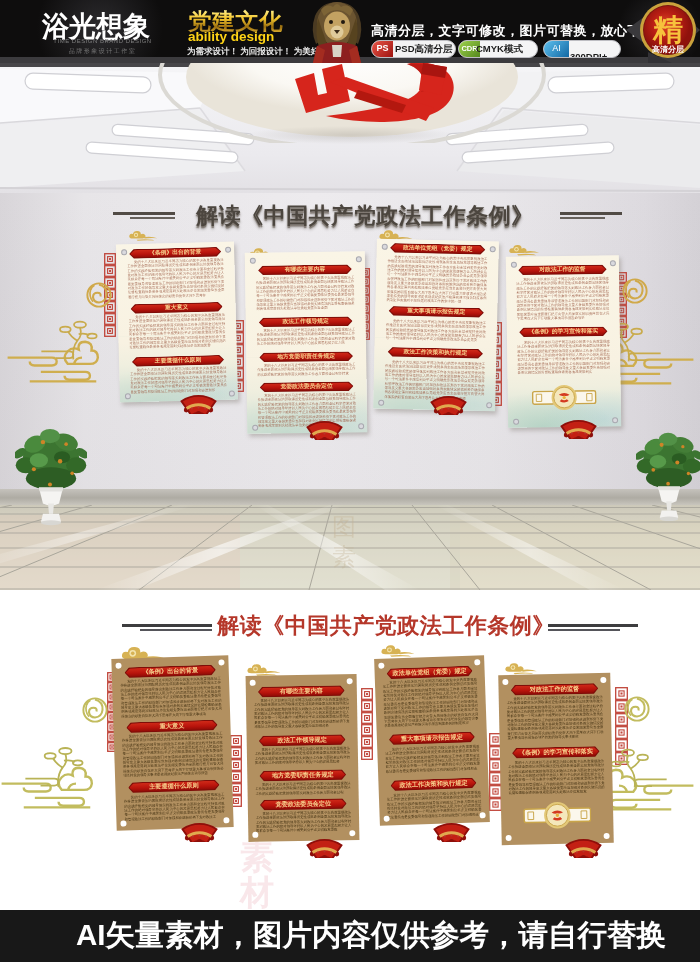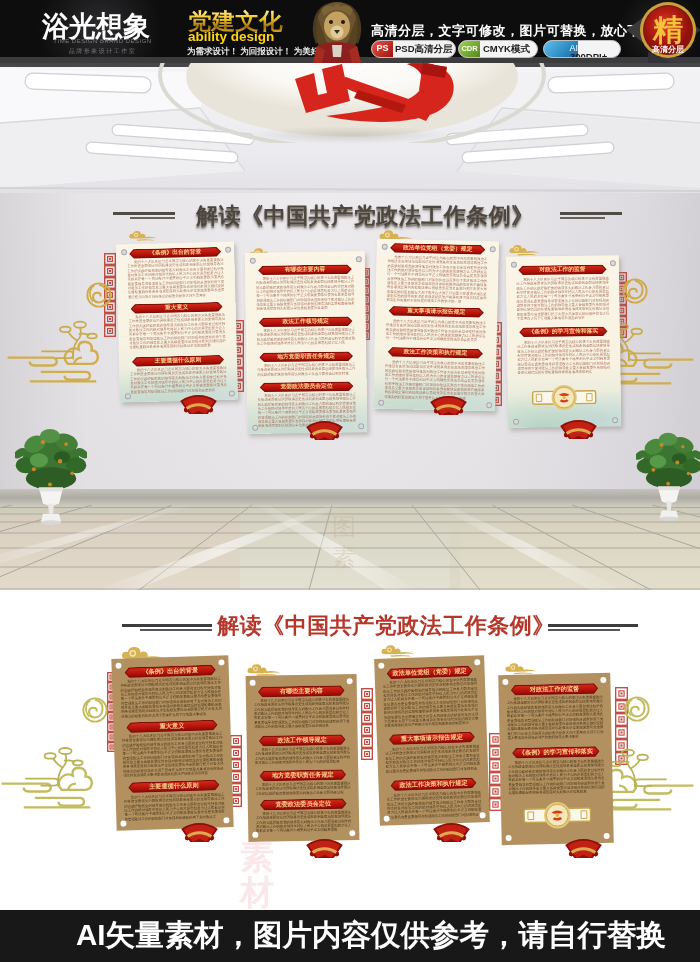--- a/index.html
+++ b/index.html
@@ -52,25 +52,25 @@
 
   <div class="abs" style="left:371px;top:22px;font-size:13px;font-weight:bold;color:#ffffff;white-space:nowrap;letter-spacing:0.5px;">高清分层，文字可修改，图片可替换，放心下载！</div>
 
   <div class="abs" style="left:371px;top:40px;width:83px;height:16px;background:#f2f2f3;border:1px solid #bdbdc2;border-radius:9px;overflow:hidden;">
     <div class="abs" style="left:0px;top:0px;width:21px;height:16px;background:linear-gradient(135deg,#e85548,#9e1410);color:#fff;font-size:9px;font-weight:bold;text-align:center;line-height:15px;">PS</div>
     <div class="abs" style="left:23px;top:2px;color:#1c1c1c;font-size:9.5px;font-weight:bold;white-space:nowrap;">PSD高清分层</div>
   </div>
 
   <div class="abs" style="left:458px;top:40px;width:78px;height:16px;background:#f4f4f5;border:1px solid #bdbdc2;border-radius:9px;overflow:hidden;">
     <div class="abs" style="left:0px;top:0px;width:21px;height:16px;background:linear-gradient(135deg,#9ed34d,#55881c);color:#fff;font-size:7.5px;font-weight:bold;text-align:center;line-height:15px;">CDR</div>
-    <div class="abs" style="left:24px;top:2px;color:#1c1c1c;font-size:9.5px;font-weight:bold;white-space:nowrap;">CMYK模式</div>
+    <div class="abs" style="left:17px;top:2px;color:#1c1c1c;font-size:9.5px;font-weight:bold;white-space:nowrap;">CMYK模式</div>
   </div>
 
   <div class="abs" style="left:543px;top:40px;width:76px;height:16px;background:#f4f4f5;border:1px solid #bdbdc2;border-radius:9px;overflow:hidden;">
-    <div class="abs" style="left:0px;top:0px;width:34px;height:16px;background:linear-gradient(135deg,#5ec0ee,#1268a4);color:#fff;font-size:9px;font-weight:normal;text-align:right;line-height:15px;">AI</div>
+    <div class="abs" style="left:0px;top:0px;width:25px;height:16px;background:linear-gradient(135deg,#5ec0ee,#1268a4);color:#fff;font-size:9px;font-weight:normal;text-align:center;line-height:15px;">AI</div>
     <div class="abs" style="left:26px;top:10px;color:#1c1c1c;font-size:9.5px;font-weight:bold;white-space:nowrap;">300DPI+</div>
   </div>
 
   <svg class="abs" style="left:618px;top:0px;" width="82" height="63" viewBox="0 0 82 63">
     <path d="M8 30 L30 14 L30 46 Z" fill="#3a393c"></path>
     <path d="M82 30 L62 12 L62 48 Z" fill="#3a393c"></path>
     <path d="M30 52 L54 63 L30 63 Z" fill="#333236"></path>
     <circle cx="50" cy="30" r="28" fill="#caa23c"></circle>
     <circle cx="50" cy="30" r="25" fill="#7a1410"></circle>
     <circle cx="50" cy="30" r="24" fill="url(#sealg)"></circle>

